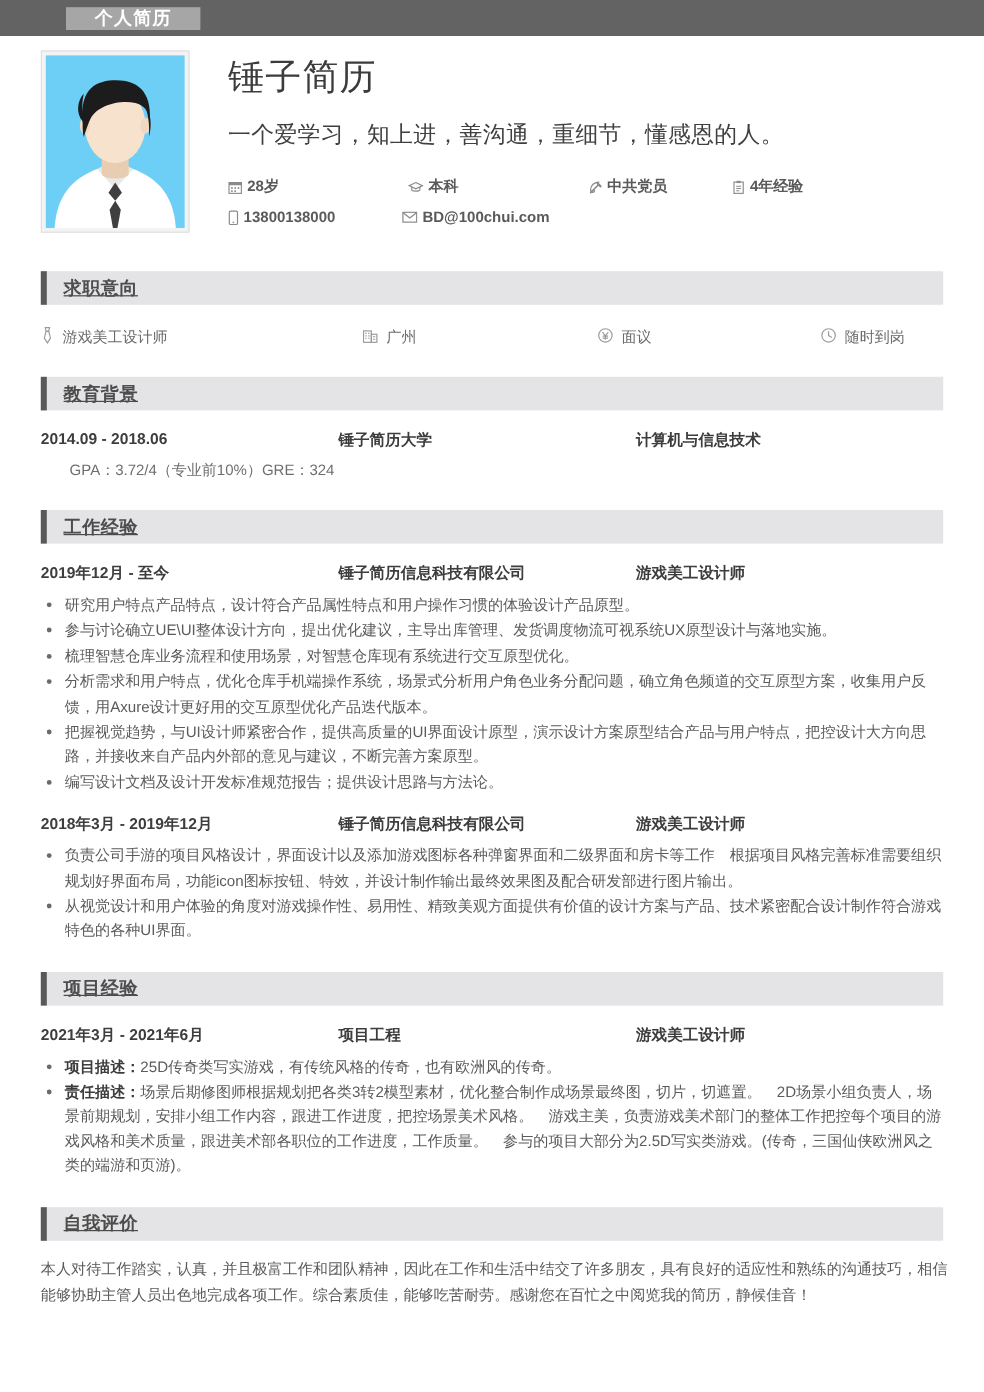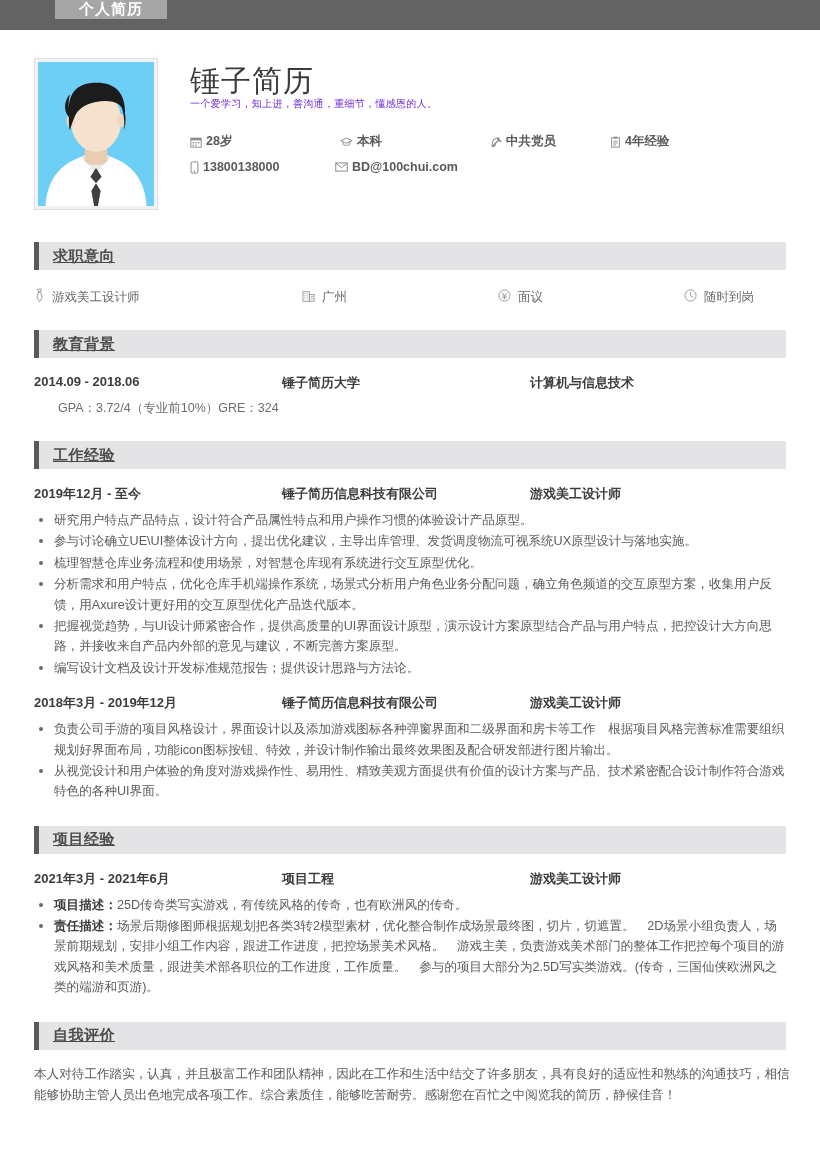--- a/index.html
+++ b/index.html
@@ -14,21 +14,21 @@
     color: #4a4a4a;
     -webkit-font-smoothing: antialiased;
     overflow: hidden;
   }
 
   
   .topbar {
     height: 30px;
     background: #636363;
     display: flex;
-    align-items: flex-start;
+    align-items: center;
   }
   .topbar-spacer { width: 55px; flex: 0 0 55px; }
   .topbar-tab {
     background: #a6a6a6;
     color: #ffffff;
     font-size: 15px;
     font-weight: bold;
     letter-spacing: 1px;
     display: flex;
     align-items: center;
@@ -39,21 +39,21 @@
   
   .page {
     padding: 0 34px;
     box-sizing: border-box;
     width: 820px;
   }
 
   
   .profile {
     display: flex;
-    padding-top: 28px;
+    padding-top: 12px;
     padding-bottom: 8px;
   }
   .photo-frame {
     width: 124px;
     height: 152px;
     flex: 0 0 124px;
     border: 1px solid #e0e0e0;
     background: #f3f3f3;
     padding: 3px;
     box-sizing: border-box;
@@ -70,22 +70,23 @@
   }
   .name {
     font-size: 30px;
     color: #3c3c3c;
     font-weight: normal;
     letter-spacing: 1px;
     margin: 6px 0 0 0;
     line-height: 1.1;
   }
   .tagline {
-    font-size: 10px;
-    color: #6d28d9;
+    font-size: 19px;
+    color: #404040;
+    margin-top: 18px;
     letter-spacing: .3px;
   }
   .meta-row {
     display: flex;
     margin-top: 22px;
     font-size: 12.5px;
     color: #5a5a5a;
   }
   .meta-row.second { margin-top: 10px; }
   .meta-item {

